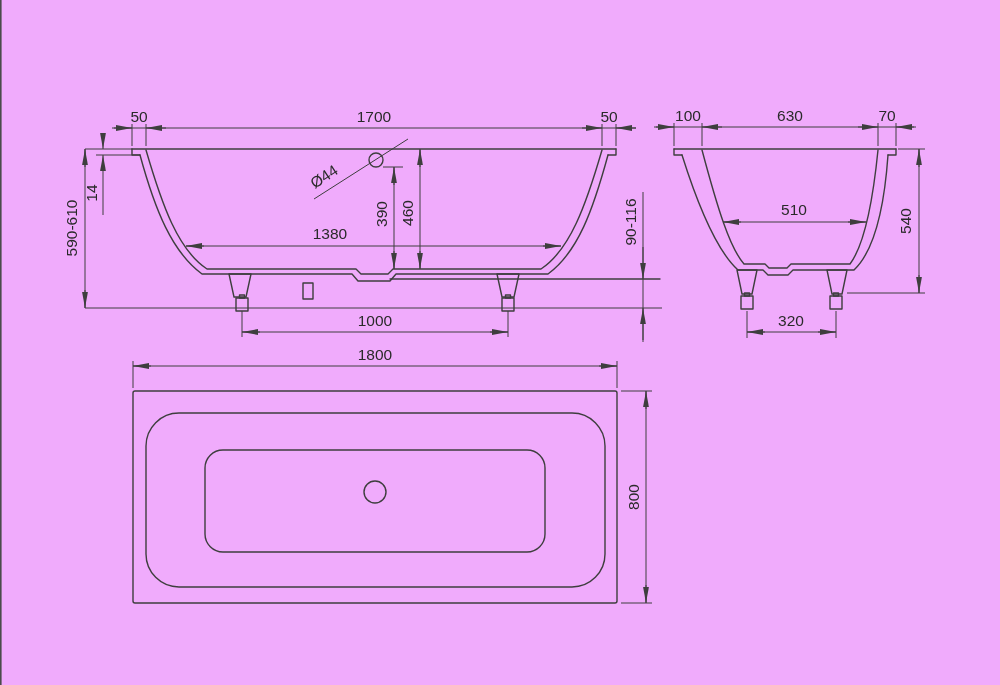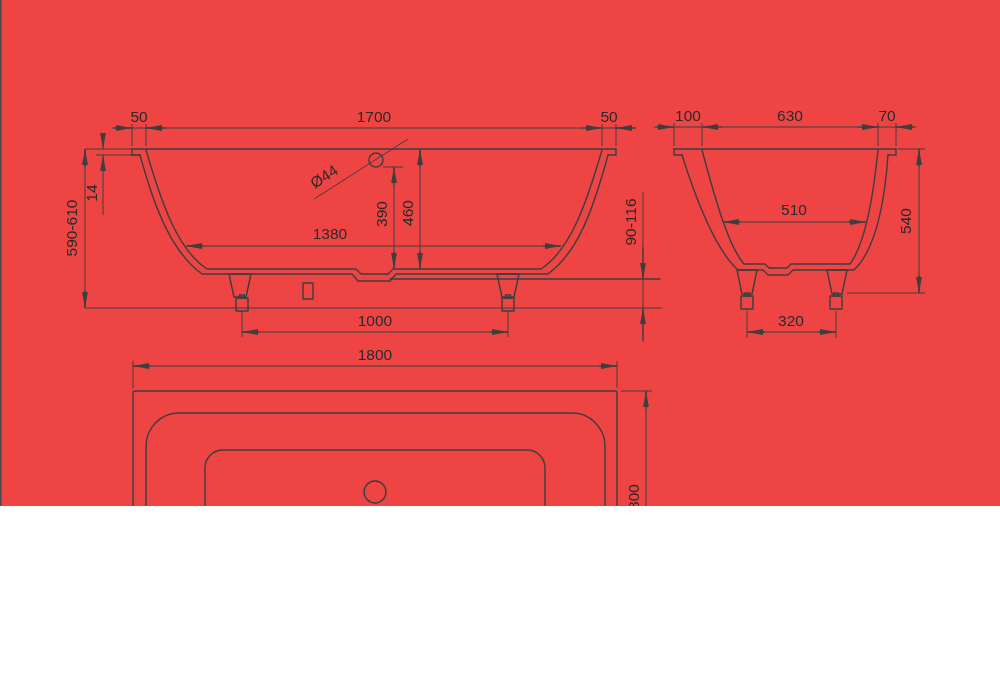--- a/index.html
+++ b/index.html
@@ -1,16 +1,16 @@
 <!DOCTYPE html>
 <html><head>
 <meta charset="utf-8">
 <style>
   html,body{margin:0;padding:0;background:#ffffff;}
-  .page{position:relative;width:1000px;height:506px;background:#ef4444;overflow:hidden;
+  .page{position:relative;width:1000px;height:685px;background:#f0abfc;overflow:hidden;
         font-family:"Liberation Sans", sans-serif;}
   svg{display:block;}
   .geo{stroke:#3e3e3e;stroke-width:1.4;fill:none;stroke-linejoin:round;stroke-linecap:round;}
   .dimline{stroke:#3e3e3e;stroke-width:1;fill:none;}
   .stub{stroke:#3e3e3e;stroke-width:1;fill:none;}
   .lbl{fill:#2a2a2a;font-size:15.5px;font-family:"Liberation Sans", sans-serif;
        text-anchor:middle;letter-spacing:0px;}
 </style>
 </head>
 <body>

